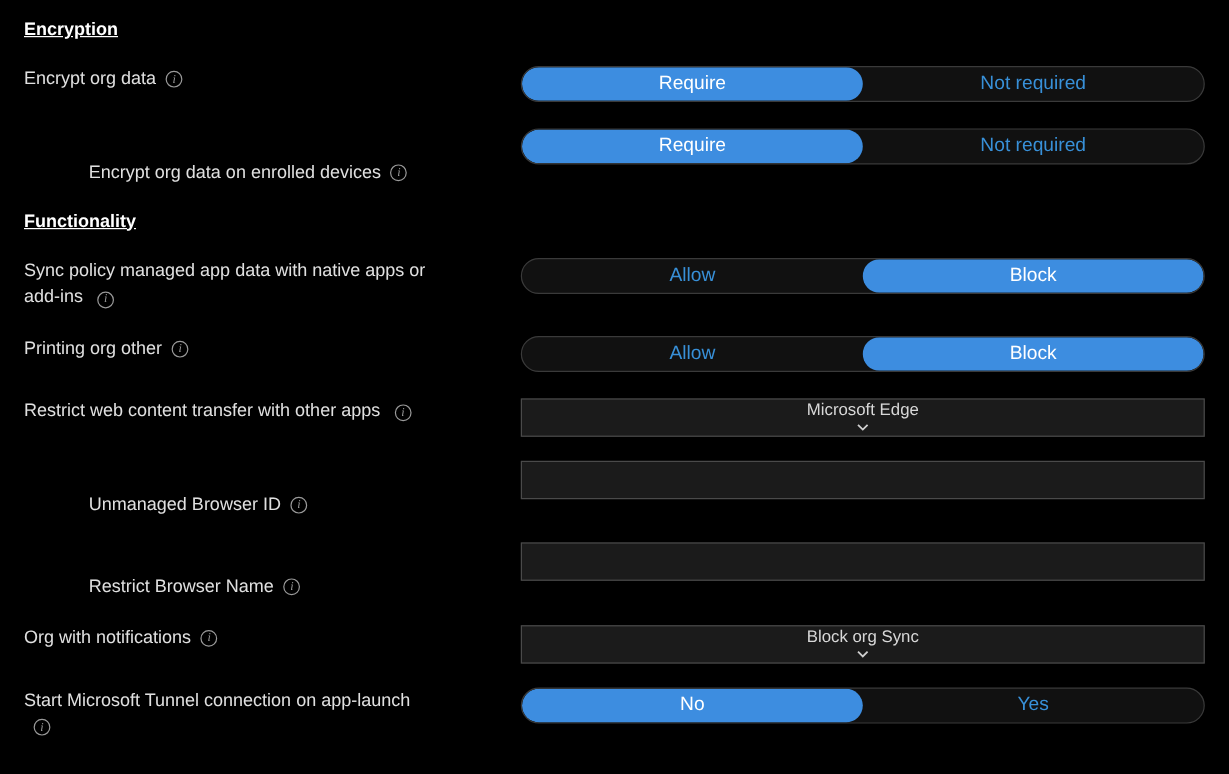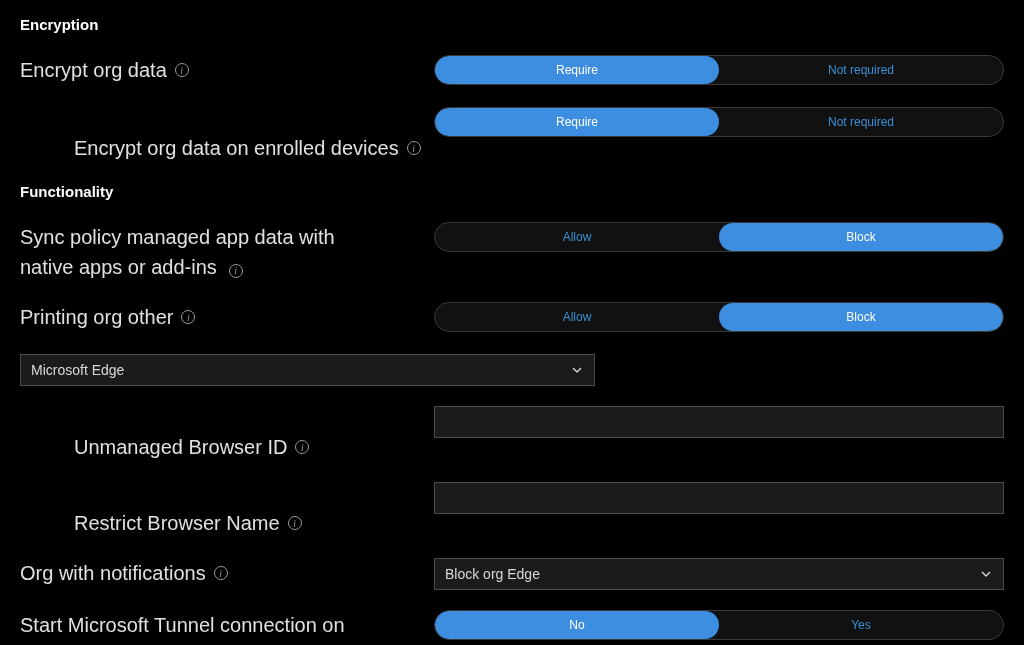--- a/index.html
+++ b/index.html
@@ -15,40 +15,41 @@
       padding: 12px 20px;
       width: 1024px;
       height: 645px;
     }
     .section-header {
       font-weight: 600;
       font-size: 15px;
       color: #ffffff;
       margin-top: 4px;
       margin-bottom: 22px;
+      text-decoration: underline;
     }
     .row {
       display: flex;
       align-items: flex-start;
       margin-bottom: 20px;
       min-height: 32px;
     }
     .label-col {
       width: 414px;
       display: flex;
       align-items: center;
       padding-right: 10px;
     }
     .label-col.indented {
       padding-left: 54px;
       margin-top: 26px;
     }
     .label-text {
       color: #e0e0e0;
-      font-size: 20px;
+      font-size: 15px;
       line-height: 1.5;
     }
     .info-icon {
       display: inline-flex;
       align-items: center;
       justify-content: center;
       width: 14px;
       height: 14px;
       border: 1px solid #9a9a9a;
       border-radius: 50%;
@@ -73,21 +74,21 @@
       border: 1px solid #3a3a3a;
       border-radius: 15px;
       overflow: hidden;
       background: #111;
     }
     .toggle-btn {
       flex: 1;
       display: flex;
       align-items: center;
       justify-content: center;
-      font-size: 12px;
+      font-size: 16px;
       cursor: pointer;
       background: transparent;
       border: none;
       color: #3890d8;
       border-radius: 15px;
       transition: background 0.1s;
     }
     .toggle-btn.selected {
       background: #3d8de0;
       color: #ffffff;
@@ -97,20 +98,21 @@
       height: 32px;
       background: #1b1b1b;
       border: 1px solid #4a4a4a;
       color: #d8d8d8;
       padding: 0 10px;
       font-size: 14px;
       display: flex;
       align-items: center;
       justify-content: space-between;
       cursor: pointer;
+      flex-direction: column;
     }
     .chevron-down {
       width: 14px;
       height: 14px;
       display: inline-flex;
       align-items: center;
       justify-content: center;
     }
     .chevron-down svg {
       width: 12px;
@@ -195,20 +197,26 @@
   </div>
   <div class="control-col">
     <div class="toggle-group">
       <button class="toggle-btn">Allow</button>
       <button class="toggle-btn selected">Block</button>
     </div>
   </div>
 </div>
 
 <div class="row">
+  <div class="label-col multiline-label">
+    <div class="label-wrap">
+      <span class="label-text">Restrict web content transfer with other apps</span>
+      <span class="info-icon">i</span>
+    </div>
+  </div>
   <div class="control-col">
     <div class="dropdown">
       <span>Microsoft Edge</span>
       <span class="chevron-down">
         <svg viewBox="0 0 12 12">
             <polyline points="2,4 6,8 10,4"></polyline>
           </svg>
       </span>
     </div>
   </div>
@@ -234,21 +242,21 @@
   </div>
 </div>
 
 <div class="row">
   <div class="label-col">
     <span class="label-text">Org with notifications</span>
     <span class="info-icon">i</span>
   </div>
   <div class="control-col">
     <div class="dropdown">
-      <span>Block org Edge</span>
+      <span>Block org Sync</span>
       <span class="chevron-down">
         <svg viewBox="0 0 12 12">
             <polyline points="2,4 6,8 10,4"></polyline>
           </svg>
       </span>
     </div>
   </div>
 </div>
 
 <div class="row">

